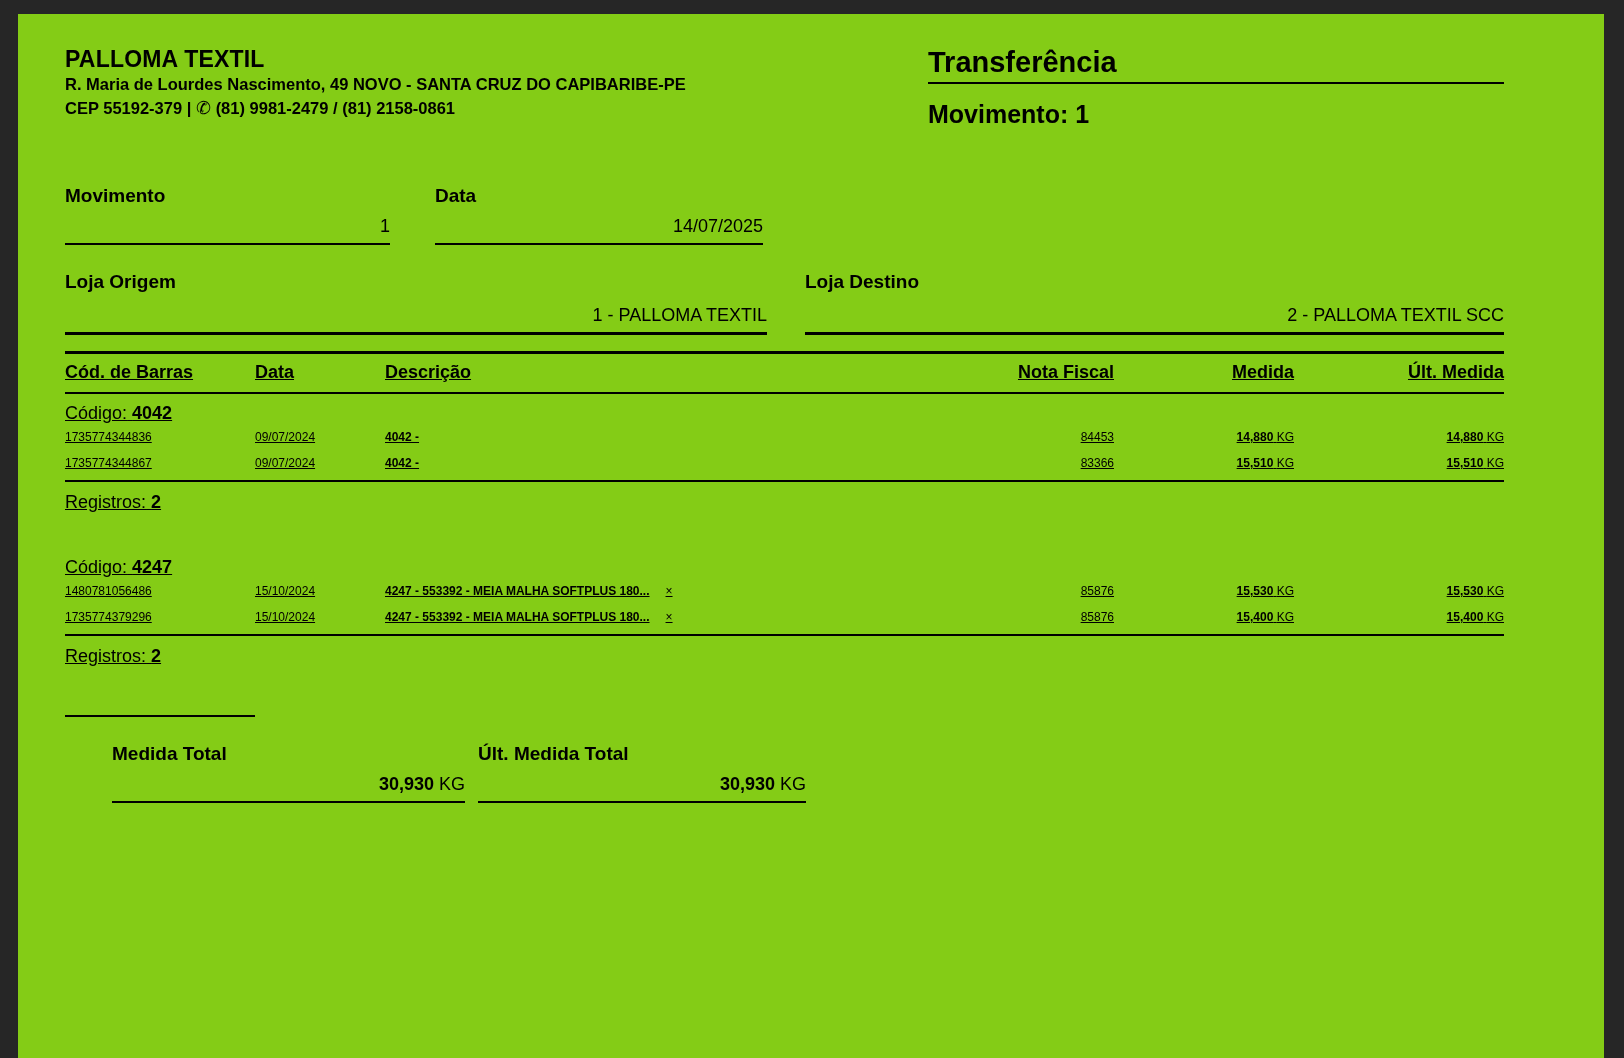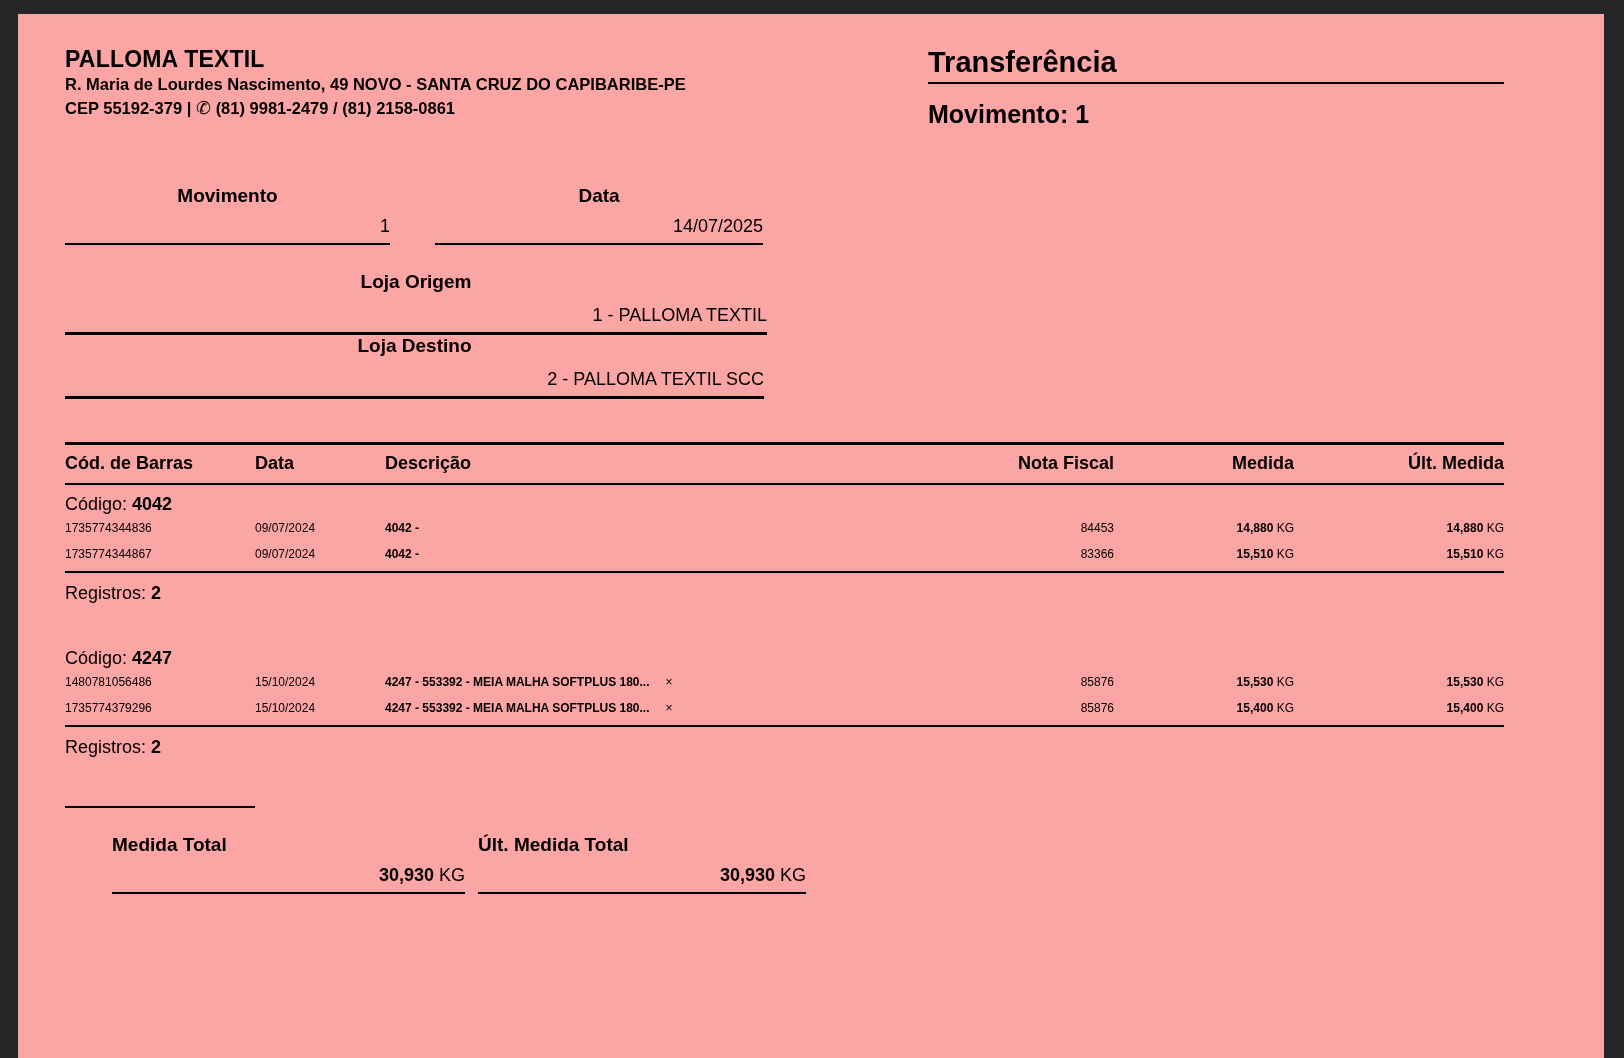--- a/index.html
+++ b/index.html
@@ -5,46 +5,46 @@
   html,body{margin:0;padding:0;}
   body{
     width:1624px;height:1058px;
     background:#262626;
     font-family:"Liberation Sans","DejaVu Sans",sans-serif;
     color:#000;
     overflow:hidden;
   }
   .page{
     position:absolute;left:18px;top:14px;right:20px;bottom:0;
-    background:#fca5a5;
+    background:#84cc16;
     box-sizing:border-box;
     padding:32px 100px 40px 47px;
   }
   
   .hdr{display:flex;justify-content:space-between;align-items:flex-start;}
   .company-name{font-size:23px;font-weight:bold;line-height:26px;letter-spacing:.2px;}
   .company-line{font-size:16.5px;font-weight:bold;line-height:24px;}
   .phone-icon{font-weight:normal;font-size:18px;}
   .title-block{width:576px;}
   .doc-title{font-size:29px;font-weight:bold;line-height:32px;border-bottom:2px solid #000;padding-bottom:4px;}
   .doc-mov{font-size:25px;font-weight:bold;margin-top:16px;}
   
   .fields{margin-top:56px;}
   .frow{display:flex;}
   .fbox{box-sizing:border-box;}
-  .flabel{font-size:19px;font-weight:bold;line-height:22px;text-align:center;}
+  .flabel{font-size:19px;font-weight:bold;line-height:22px;}
   .fvalue{font-size:18px;text-align:right;margin-top:9px;padding-bottom:6px;border-bottom:2px solid #000;line-height:21px;}
   .fb-mov{width:325px;}
   .fb-data{width:328px;margin-left:45px;}
-  .frow2{margin-top:26px;justify-content:space-between;flex-direction:column;}
+  .frow2{margin-top:26px;justify-content:space-between;}
   .fb-orig{width:702px;}
   .fb-dest{width:699px;}
   .frow2 .fvalue{margin-top:12px;border-bottom-width:3px;}
   
-  .tbl{margin-top:43px;}
+  .tbl{margin-top:16px;text-decoration:underline;}
   .thead{display:flex;border-top:3px solid #000;border-bottom:2px solid #000;padding:8px 0 9px 0;font-size:18px;font-weight:bold;}
   .trow{display:flex;font-size:12px;padding:6px 0;}
   .c-bar{width:190px;}
   .c-date{width:130px;}
   .c-desc{flex:1;display:flex;align-items:baseline;}
   .c-desc .desc-txt{font-weight:bold;}
   .c-desc .x-mark{font-weight:normal;margin-left:16px;}
   .c-nota{width:150px;text-align:right;}
   .c-med{width:200px;text-align:right;box-sizing:border-box;padding-right:20px;}
   .c-ult{width:190px;text-align:right;}

